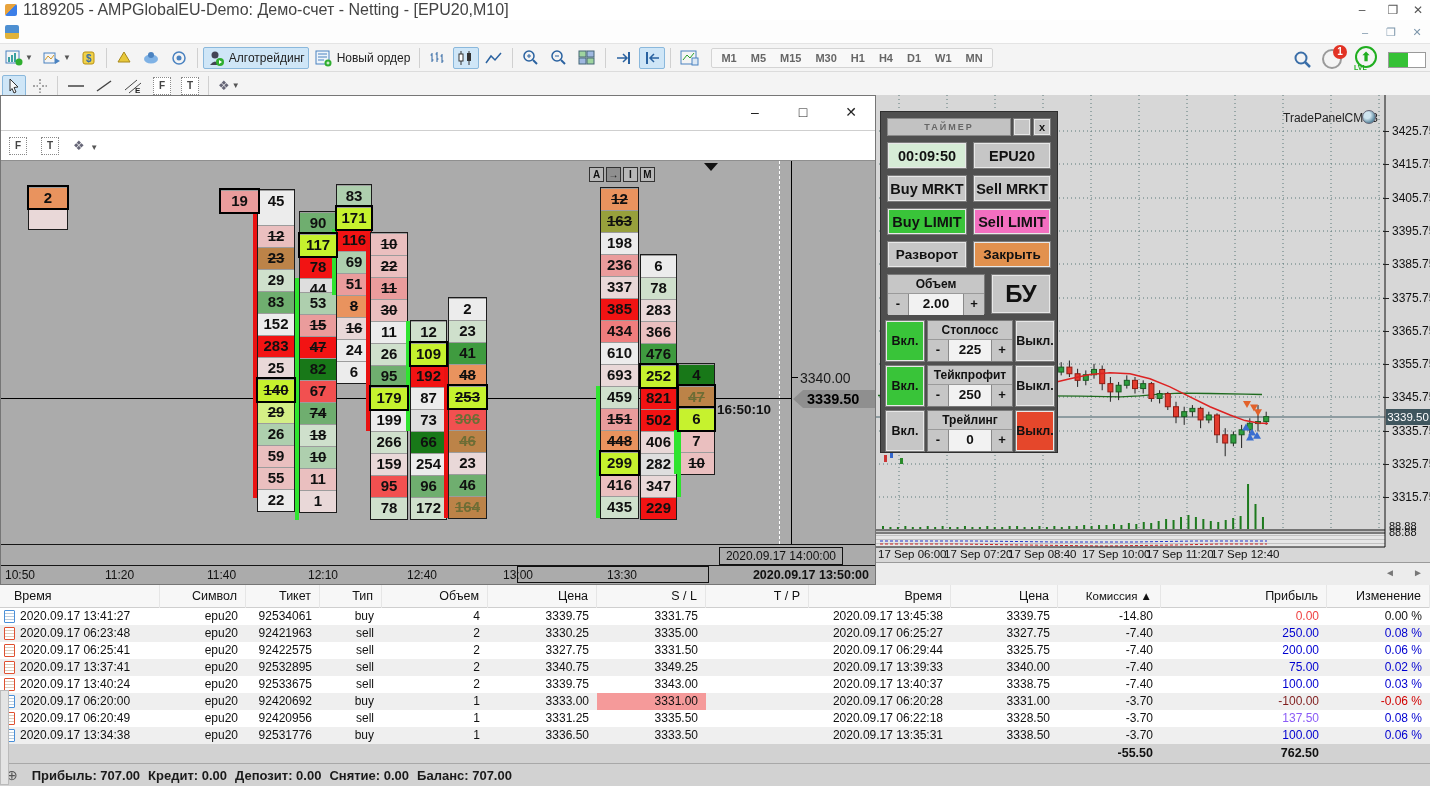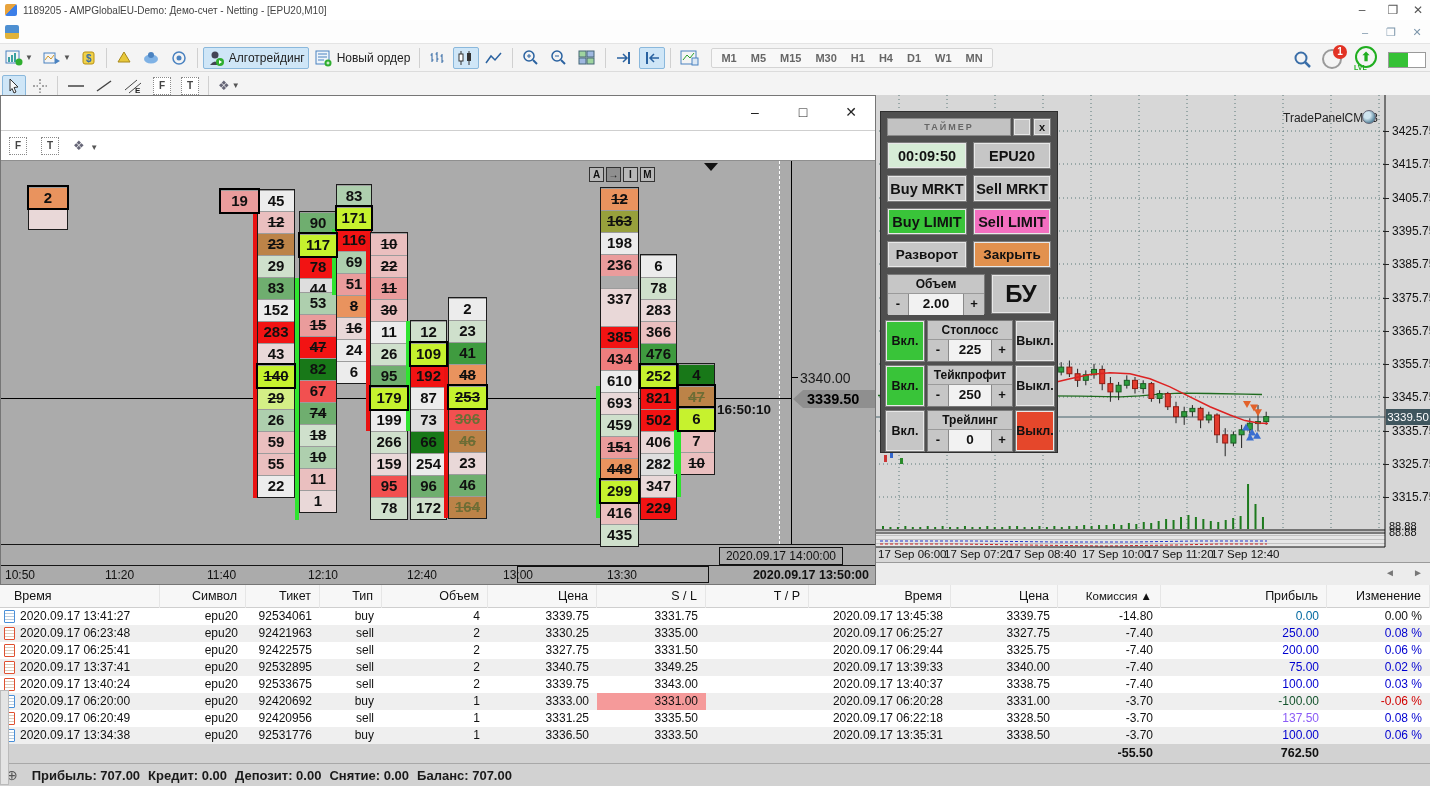--- a/index.html
+++ b/index.html
@@ -3,21 +3,21 @@
 <meta charset="utf-8">
 <style>
   html,body{margin:0;padding:0;background:#888;}
   #app{position:relative;width:1430px;height:805px;background:#ffffff;
        font-family:"Liberation Sans",sans-serif;overflow:hidden;color:#111;}
   #app *{box-sizing:border-box;}
   .abs{position:absolute;}
 
   
   #titlebar{position:absolute;left:0;top:0;width:1430px;height:20px;background:#fff;
-            display:flex;align-items:center;font-size:10px;color:#444;}
+            display:flex;align-items:center;font-size:16px;color:#444;}
   #title-ico{width:12px;height:12px;margin:0 6px 0 5px;background:linear-gradient(135deg,#e8a33d 50%,#3d7fe8 50%);border-radius:2px;}
   .tctl{position:absolute;top:1px;width:28px;height:18px;text-align:center;color:#555;font-size:12px;line-height:18px;}
   #menubar{position:absolute;left:0;top:20px;width:1430px;height:24px;background:#fdfdfd;border-bottom:1px solid #e4e4e4;
            display:flex;align-items:center;font-size:12.5px;color:#222;}
   #menu-ico{width:14px;height:14px;margin:0 8px 0 5px;background:linear-gradient(180deg,#4d8fd1 60%,#e0b23a 60%);border-radius:2px;}
   .menu-item{padding:3px 12px;}
   .mctl{position:absolute;top:3px;width:26px;height:18px;text-align:center;color:#7d96ab;font-size:11px;line-height:18px;}
 
   
   #toolbar{position:absolute;left:0;top:44px;width:1430px;height:28px;background:#f4f4f4;
@@ -656,28 +656,28 @@
       </div>
   <div class="ccol" style="left: 28px; top: 91px; width: 38px;">
         <div class="ccell co hlb" style="height: 21px; line-height: 21px;">2</div>
         <div class="ccell clp" style="height: 21px; line-height: 21px;"></div>
       </div>
       <div class="ccol" style="left: 220px; top: 94px; width: 37px;">
         <div class="ccell cp2 hlb" style="height: 22px; line-height: 22px;">19</div>
       </div>
       <div class="ccol" style="left: 257px; top: 94px; width: 36px;">
         <div class="cbar" style="background: rgb(234, 18, 18); left: -5px; top: 0px; height: 308px;"></div>
-        <div class="ccell cw" style="height: 21px; line-height: 22px;">45</div>
+        <div class="ccell cw" style="height: 35px; line-height: 22px;">45</div>
         <div class="ccell cp strike" style="height: 22px; line-height: 22px;">12</div>
         <div class="ccell cob strike" style="height: 22px; line-height: 22px;">23</div>
         <div class="ccell clg" style="height: 22px; line-height: 22px;">29</div>
         <div class="ccell cmg" style="height: 22px; line-height: 22px;">83</div>
         <div class="ccell cw" style="height: 22px; line-height: 22px;">152</div>
         <div class="ccell cr" style="height: 22px; line-height: 22px;">283</div>
-        <div class="ccell clp" style="height: 22px; line-height: 22px;">43</div>
+        <div class="ccell clp" style="height: 22px; line-height: 22px;">25</div>
         <div class="ccell cyg strike hlb" style="height: 22px; line-height: 22px;">140</div>
         <div class="ccell cygl strike" style="height: 22px; line-height: 22px;">29</div>
         <div class="ccell clg2" style="height: 22px; line-height: 22px;">26</div>
         <div class="ccell cp" style="height: 22px; line-height: 22px;">59</div>
         <div class="ccell cp" style="height: 22px; line-height: 22px;">55</div>
         <div class="ccell cw" style="height: 22px; line-height: 22px;">22</div>
       </div>
       <div class="ccol" style="left: 299px; top: 116px; width: 36px;">
         <div class="cbar" style="background: rgb(47, 228, 47); left: -5px; top: 66px; height: 242px;"></div>
         <div class="ccell cmg" style="height: 22px; line-height: 22px;">90</div>
@@ -747,21 +747,21 @@
         <div class="ccell clp" style="height: 22px; line-height: 22px;">23</div>
         <div class="ccell cmg" style="height: 22px; line-height: 22px;">46</div>
         <div class="ccell cob strike faded" style="height: 22px; line-height: 22px;">164</div>
       </div>
       <div class="ccol" style="left: 600px; top: 92px; width: 37px;">
         <div class="cbar" style="background: rgb(47, 228, 47); left: -5px; top: 198px; height: 132px;"></div>
         <div class="ccell co strike" style="height: 22px; line-height: 22px;">12</div>
         <div class="ccell cog strike" style="height: 22px; line-height: 22px;">163</div>
         <div class="ccell cw" style="height: 22px; line-height: 22px;">198</div>
         <div class="ccell cp2" style="height: 22px; line-height: 22px;">236</div>
-        <div class="ccell clp" style="height: 38px; line-height: 22px; margin-top: 12px;">337</div>
+        <div class="ccell clp" style="height: 22px; line-height: 22px;">337</div>
         <div class="ccell cr" style="height: 22px; line-height: 22px;">385</div>
         <div class="ccell cmr" style="height: 22px; line-height: 22px;">434</div>
         <div class="ccell cw" style="height: 22px; line-height: 22px;">610</div>
         <div class="ccell clp" style="height: 22px; line-height: 22px;">693</div>
         <div class="ccell clg" style="height: 22px; line-height: 22px;">459</div>
         <div class="ccell cp2 strike" style="height: 22px; line-height: 22px;">151</div>
         <div class="ccell co strike" style="height: 22px; line-height: 22px;">448</div>
         <div class="ccell cyg hlb" style="height: 22px; line-height: 22px;">299</div>
         <div class="ccell cp" style="height: 22px; line-height: 22px;">416</div>
         <div class="ccell clg" style="height: 22px; line-height: 22px;">435</div>
@@ -820,21 +820,21 @@
           <div class="tcell" style="width: 86px;">epu20</div>
           <div class="tcell" style="width: 74px;">92534061</div>
           <div class="tcell" style="width: 62px;">buy</div>
           <div class="tcell" style="width: 106px;">4</div>
           <div class="tcell" style="width: 109px;">3339.75</div>
           <div class="tcell" style="width: 109px;">3331.75</div>
           <div class="tcell" style="width: 103px;"></div>
           <div class="tcell" style="width: 142px;">2020.09.17 13:45:38</div>
           <div class="tcell" style="width: 107px;">3339.75</div>
           <div class="tcell" style="width: 103px;">-14.80</div>
-          <div class="tcell" style="width: 166px; color: #0369a1;">0.00</div>
+          <div class="tcell" style="width: 166px; color: #ef4444;">0.00</div>
           <div class="tcell" style="width: 103px; color: rgb(17, 17, 17);">0.00 %</div>
         </div>
         <div class="trow alt" style="top: 40px;">
           <div class="tcell left" style="width: 160px;">
             <div class="doc sell"></div>
             <span>2020.09.17 06:23:48</span>
           </div>
           <div class="tcell" style="width: 86px;">epu20</div>
           <div class="tcell" style="width: 74px;">92421963</div>
           <div class="tcell" style="width: 62px;">sell</div>
@@ -910,21 +910,21 @@
           <div class="tcell" style="width: 86px;">epu20</div>
           <div class="tcell" style="width: 74px; text-align: right;">92420692</div>
           <div class="tcell" style="width: 62px;">buy</div>
           <div class="tcell" style="width: 106px;">1</div>
           <div class="tcell" style="width: 109px;">3333.00</div>
           <div class="tcell slhl" style="width: 109px;">3331.00</div>
           <div class="tcell" style="width: 103px;"></div>
           <div class="tcell" style="width: 142px;">2020.09.17 06:20:28</div>
           <div class="tcell" style="width: 107px;">3331.00</div>
           <div class="tcell" style="width: 103px;">-3.70</div>
-          <div class="tcell" style="width: 166px; color: #14532d;">-100.00</div>
+          <div class="tcell" style="width: 166px; color: #7f1d1d;">-100.00</div>
           <div class="tcell" style="width: 103px; color: rgb(208, 0, 0);">-0.06 %</div>
         </div>
         <div class="trow" style="top: 125px;">
           <div class="tcell left" style="width: 160px;">
             <div class="doc sell"></div>
             <span>2020.09.17 06:20:49</span>
           </div>
           <div class="tcell" style="width: 86px;">epu20</div>
           <div class="tcell" style="width: 74px;">92420956</div>
           <div class="tcell" style="width: 62px;">sell</div>

